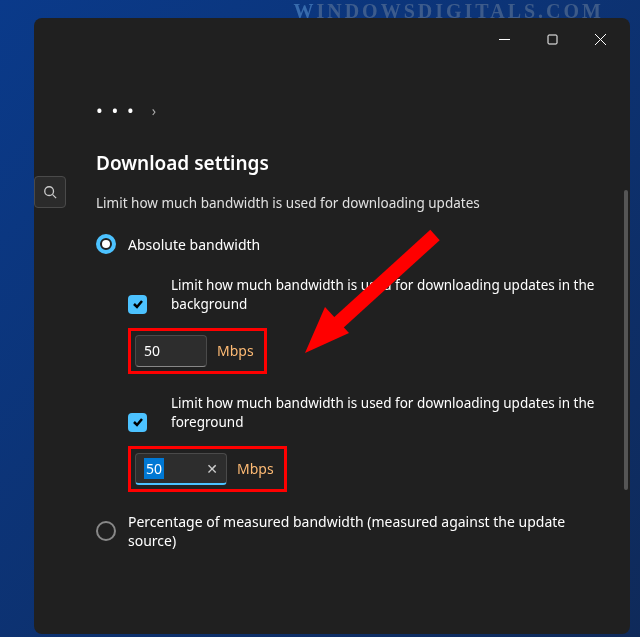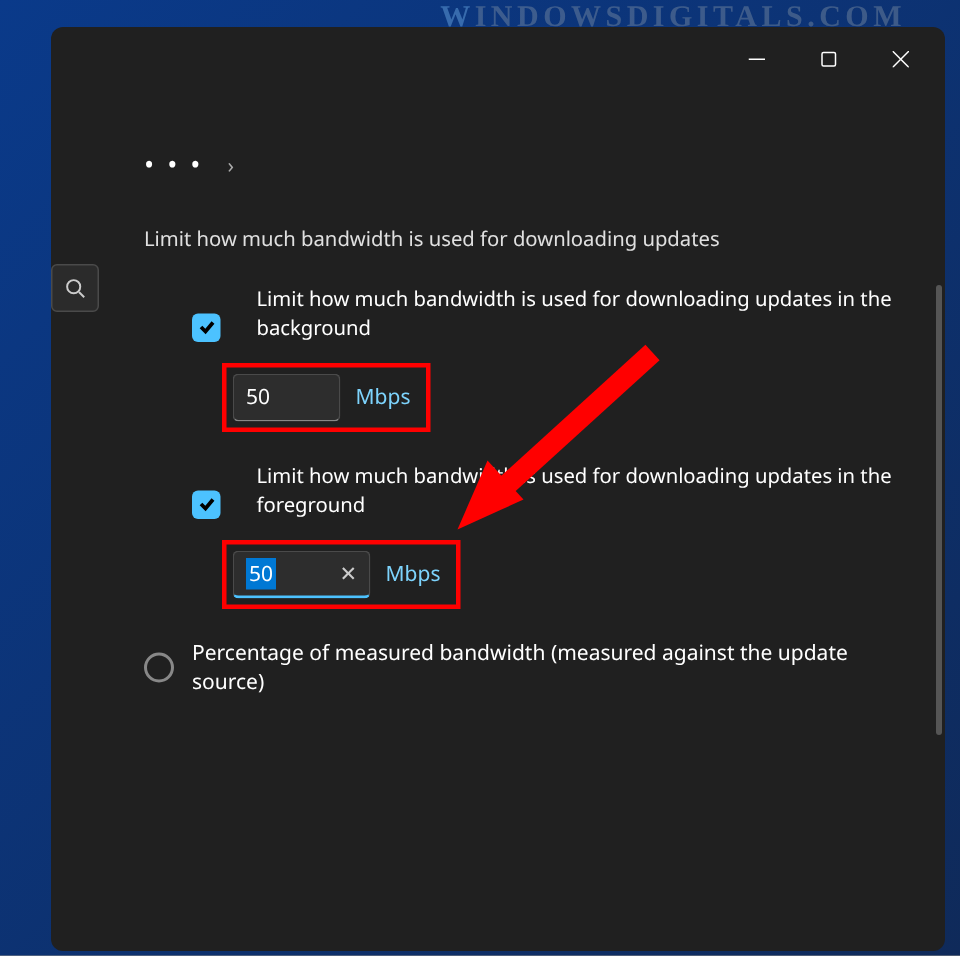--- a/index.html
+++ b/index.html
@@ -156,21 +156,20 @@
     margin-top: 4px;
     margin-bottom: 12px;
     margin-left: 0px;
   }
   .red-box {
     border: 3px solid #ff0000;
     padding: 4px 10px 4px 4px;
     display: inline-flex;
     align-items: center;
     gap: 10px;
-    margin-left: 20px;
   }
   .text-input {
     width: 72px;
     height: 32px;
     background: #2d2d2d;
     border: 1px solid #4a4a4a;
     border-bottom: 1px solid #888;
     border-radius: 4px;
     color: #fff;
     font-size: 14px;
@@ -189,21 +188,21 @@
     background: #0078d4;
     color: #fff;
     padding: 1px 2px;
   }
   .text-input.focused .clear {
     color: #ccc;
     font-size: 14px;
     cursor: pointer;
     padding: 0 4px;
   }
-  .unit { font-size: 14px; color: #7dd3fc; }
+  .unit { font-size: 14px; color: #fdba74; }
   .scrollbar {
     position: absolute;
     right: 2px;
     top: 130px;
     width: 4px;
     height: 300px;
     background: #555;
     border-radius: 2px;
   }
   
@@ -252,23 +251,28 @@
     </div>
 
     <div class="main">
 
       <div class="breadcrumb">
         <span class="dots">• • •</span>
         <span class="chev">›</span>
       </div>
 
 
+      <h2 class="section-h">Download settings</h2>
 
       <p class="sub-desc">Limit how much bandwidth is used for downloading updates</p>
 
+      <div class="radio-row">
+        <div class="radio selected"></div>
+        <span class="radio-label">Absolute bandwidth</span>
+      </div>
 
       <div class="indent">
         <div class="check-row">
           <div class="checkbox">
             <svg viewBox="0 0 12 12">
                 <polyline points="2,6 5,9 10,3"></polyline>
               </svg>
           </div>
           <span class="check-label">Limit how much bandwidth is used for downloading updates in the background</span>
         </div>

